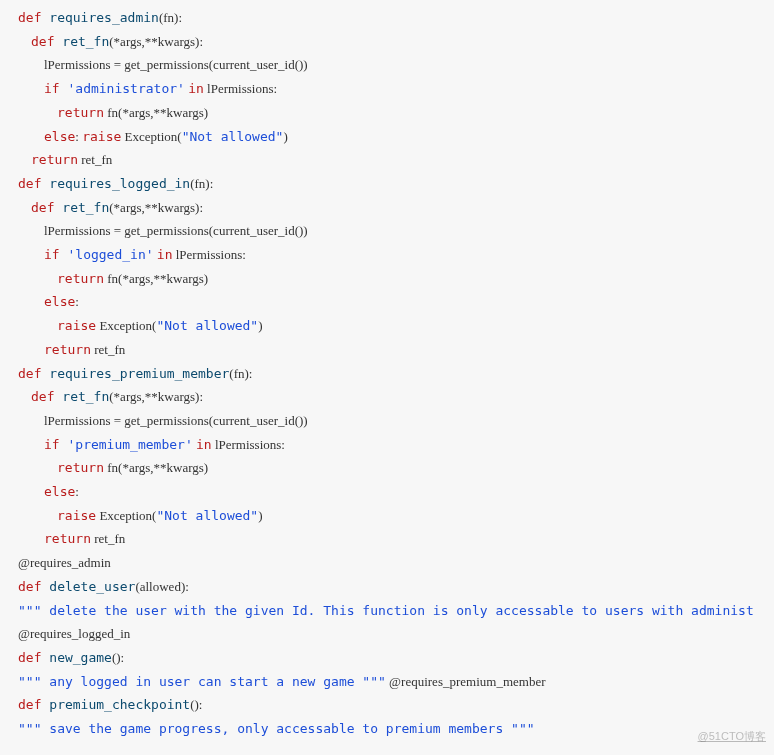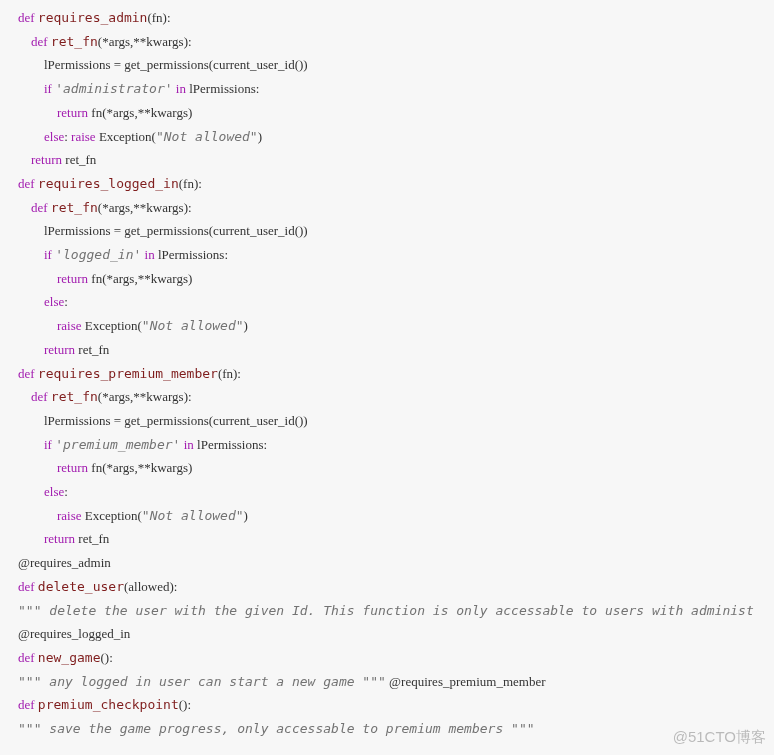--- a/index.html
+++ b/index.html
@@ -14,32 +14,33 @@
     height: 755px;
     overflow: hidden;
     position: relative;
   }
   pre.code {
     margin: 0;
     padding: 6px 0 0 18px;
     white-space: pre;
     overflow: hidden;
   }
-  .kw   { color: #a21caf; font-family: Liberation Serif, serif; }   
-  .fn   { color: #7f1d1d; }   
-  .str  { color: #737373; font-style: italic; }
+  .kw   { color: #b91c1c; }   
+  .fn   { color: #0c4a6e; }   
+  .str  { color: #1d4ed8; }
   .id   { color: #333; font-family: Liberation Serif, serif; }
   .watermark {
     position: absolute;
     right: 8px;
     bottom: 6px;
     font-family: sans-serif;
-    font-size: 15px;
+    font-size: 11px;
     color: rgba(0,0,0,0.25);
     pointer-events: none;
+    text-decoration: underline;
   }
 </style>
 </head>
 <body>
 
 <pre class="code" id="code-block"><span><span class="kw">def </span><span class="fn">requires_admin</span><span class="id">(fn):</span></span>
 <span><span class="id">    </span><span class="kw">def </span><span class="fn">ret_fn</span><span class="id">(*args,**kwargs):</span></span>
 <span><span class="id">        lPermissions = get_permissions(current_user_id())</span></span>
 <span><span class="id">        </span><span class="kw">if </span><span class="str">'administrator'</span><span class="id"> </span><span class="kw">in</span><span class="id"> lPermissions:</span></span>
 <span><span class="id">            </span><span class="kw">return</span><span class="id"> fn(*args,**kwargs)</span></span>

